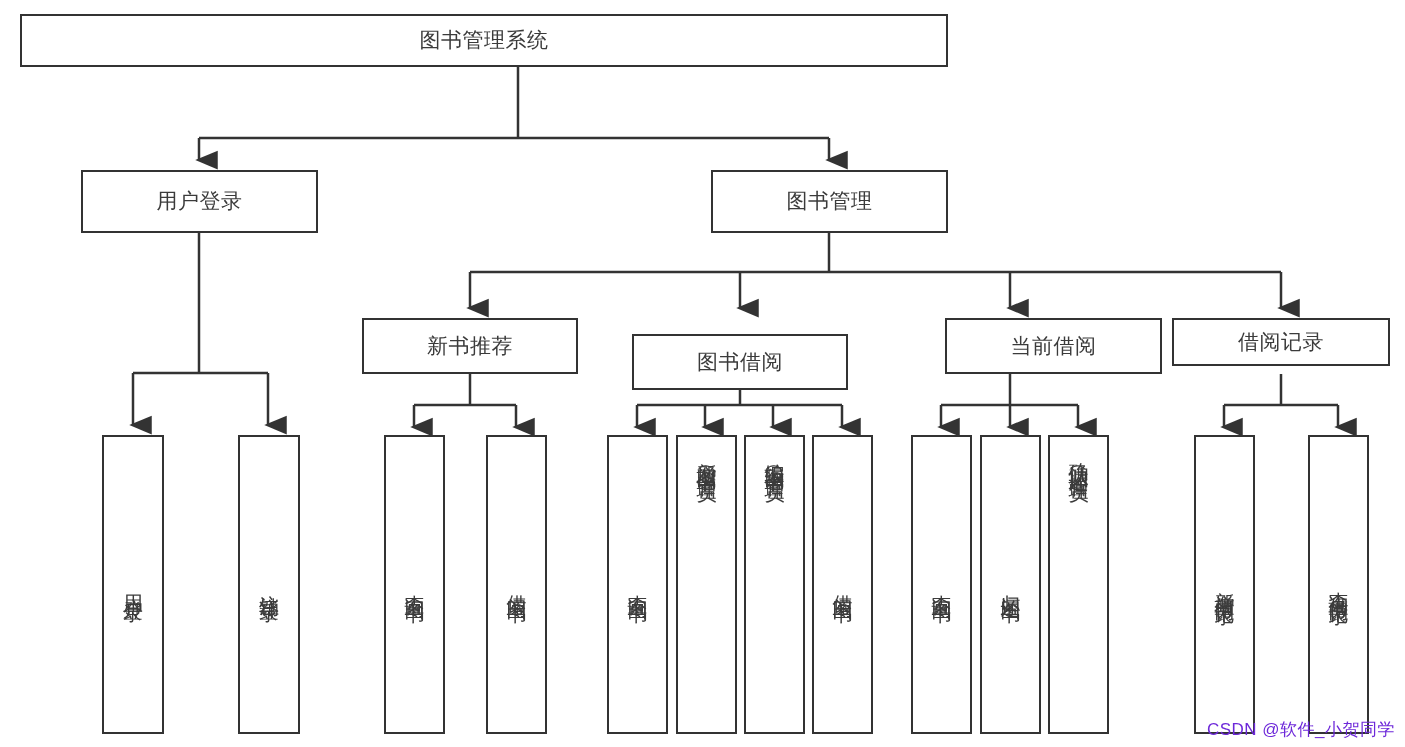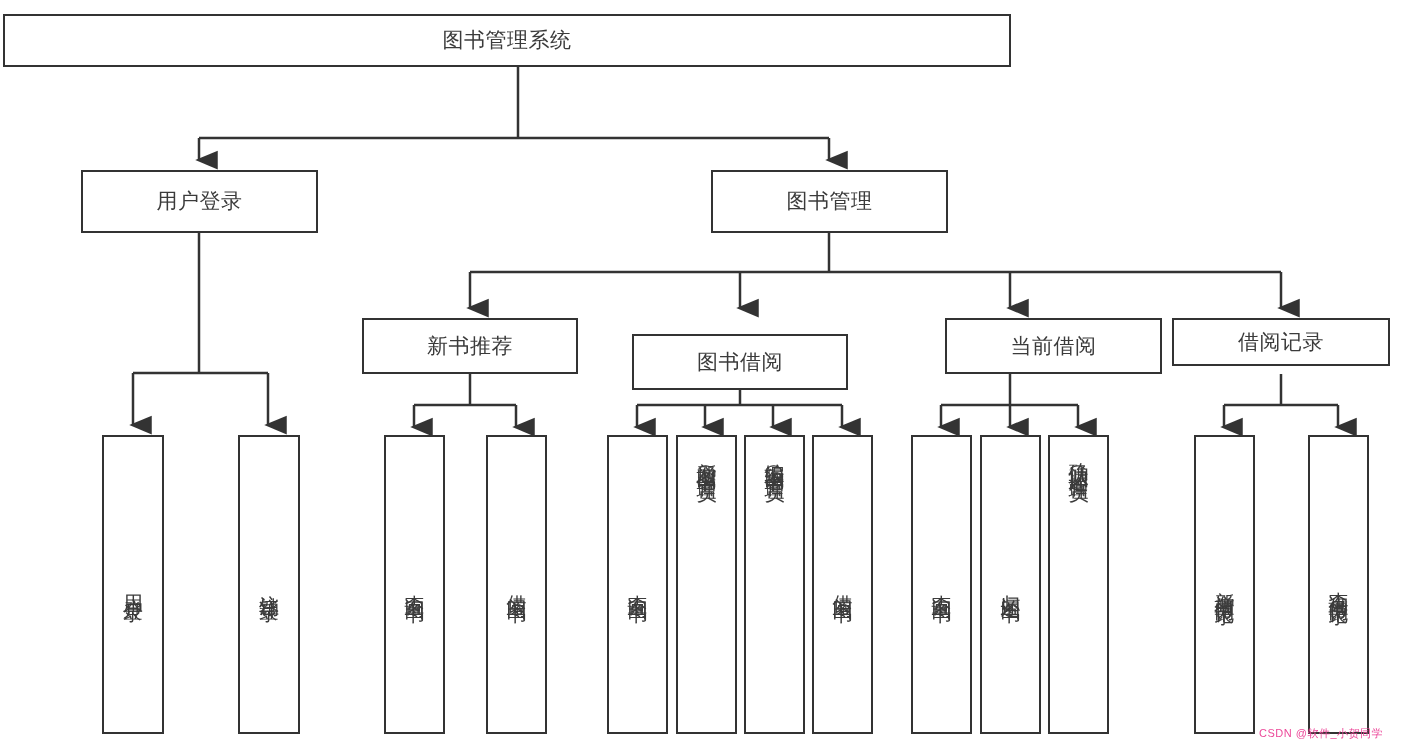--- a/index.html
+++ b/index.html
@@ -56,24 +56,24 @@
     letter-spacing: 3px;
     font-size: 20px;
   }
   
   .node.vertical.centered {
     align-items: center;
     padding-top: 0;
   }
   .watermark {
     position: absolute;
-    right: 22px;
+    right: 10px;
     bottom: 6px;
-    color: #ec4899;
-    font-size: 11px;
+    color: #6d28d9;
+    font-size: 17px;
     letter-spacing: 0.5px;
     z-index: 3;
     white-space: nowrap;
   }
 </style>
 </head>
 <body>
 
 <div id="canvas">
 
@@ -120,21 +120,21 @@
       <line x1="1010" y1="405" x2="1010" y2="427" marker-end="url(#arrow)"></line>
       <line x1="1078" y1="405" x2="1078" y2="427" marker-end="url(#arrow)"></line>
 
       <line x1="1281" y1="374" x2="1281" y2="405"></line>
       <line x1="1224" y1="405" x2="1338" y2="405"></line>
       <line x1="1224" y1="405" x2="1224" y2="427" marker-end="url(#arrow)"></line>
       <line x1="1338" y1="405" x2="1338" y2="427" marker-end="url(#arrow)"></line>
     </g>
   </svg>
 
-  <div class="node" style="left:3px; top:14px; width:1008px; height:53px;">
+  <div class="node" style="left:20px; top:14px; width:928px; height:53px;">
     <span class="label">图书管理系统</span>
   </div>
 
   <div class="node" style="left:81px; top:170px; width:237px; height:63px;">
     <span class="label">用户登录</span>
   </div>
   <div class="node" style="left:711px; top:170px; width:237px; height:63px;">
     <span class="label">图书管理</span>
   </div>
 

